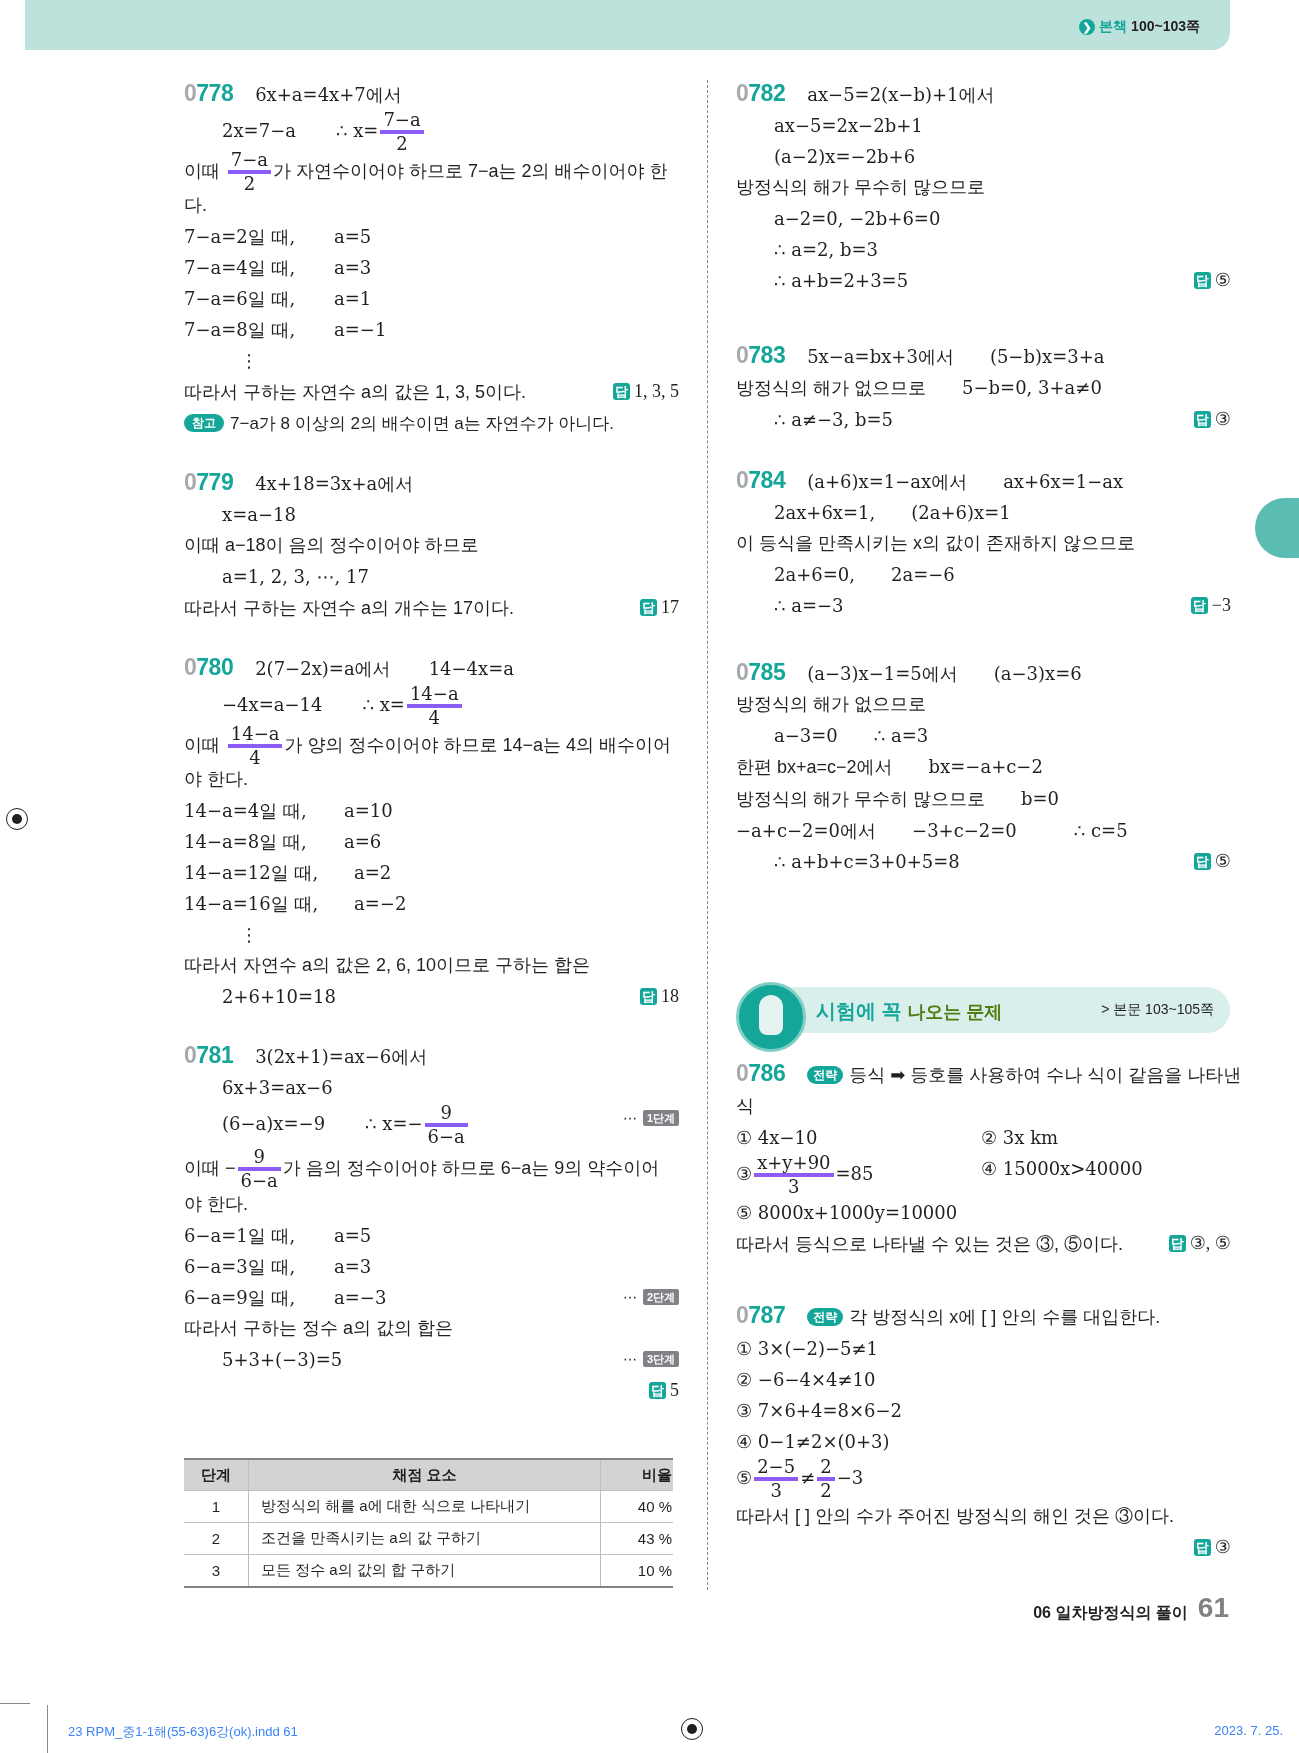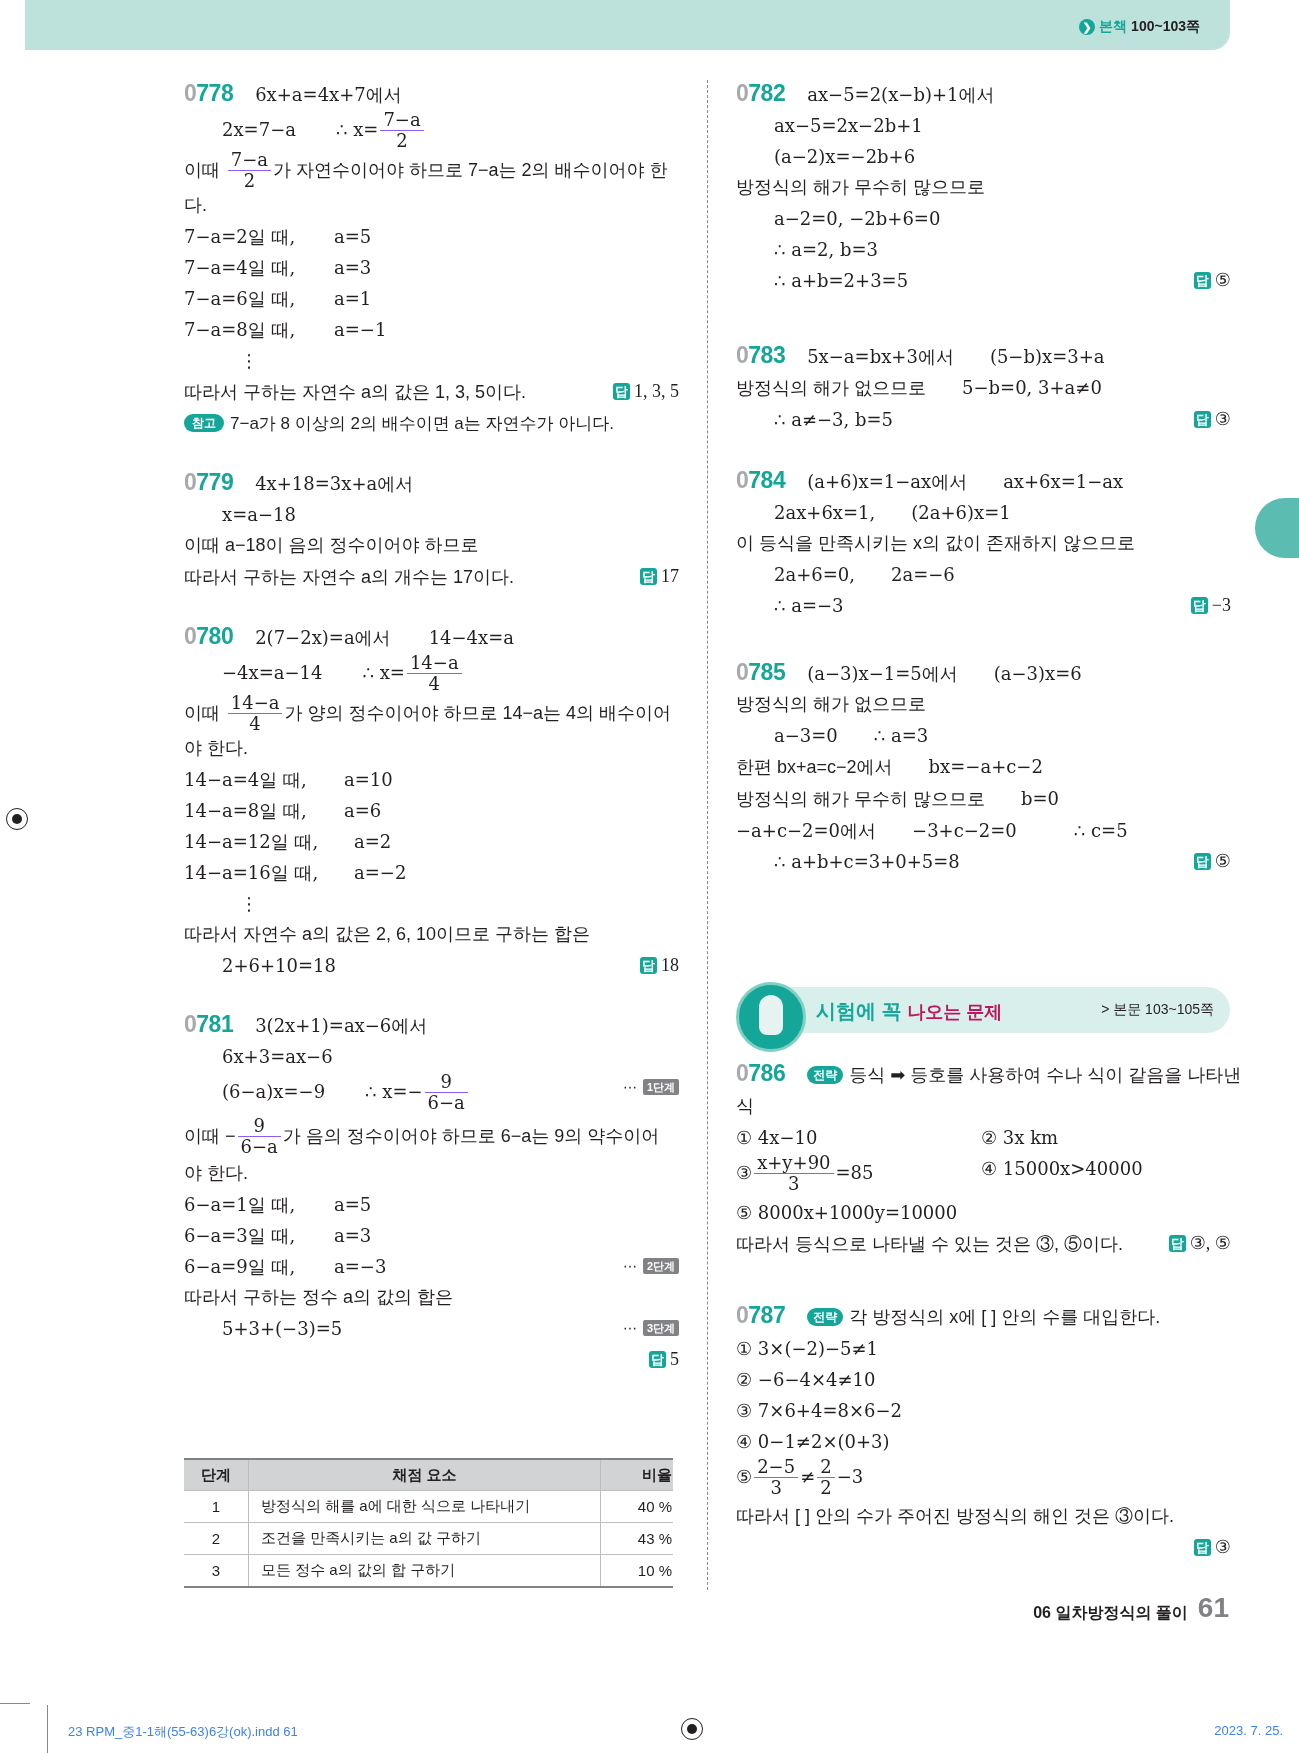--- a/index.html
+++ b/index.html
@@ -15,38 +15,38 @@
   .prob{position:relative;}
   .num{font-family:"Liberation Sans",sans-serif;font-weight:bold;font-size:23px;color:#15a69a;margin-right:22px;letter-spacing:-0.5px;}
   .num .z{color:#a7a9ac;}
   .ln{white-space:nowrap;}
   .ind{padding-left:38px;}
   .ind2{padding-left:56px;}
   .ans{position:absolute;right:0;font-family:"Liberation Serif",serif;}
   .ansbox{display:inline-block;background:#15a69a;color:#fff;font-family:"Liberation Sans",sans-serif;font-size:13px;font-weight:bold;width:17px;height:17px;line-height:17px;text-align:center;border-radius:3px;margin-right:4px;vertical-align:1px;}
   .frac{display:inline-block;vertical-align:middle;text-align:center;line-height:20px;margin:0 2px;}
   .frac span{display:block;padding:0 3px;}
-  .frac .n{border-bottom:1px solid #8b5cf6;}
+  .frac .n{border-bottom:4px solid #8b5cf6;}
   .tip{display:inline-block;background:#15a69a;color:#fff;font-family:"Liberation Sans",sans-serif;font-size:12px;font-weight:bold;padding:0 8px;border-radius:9px;line-height:18px;margin-right:6px;vertical-align:2px;}
   .step{position:absolute;right:0;font-size:14px;}
   .step .badge{display:inline-block;background:#808285;color:#fff;font-family:"Liberation Sans",sans-serif;font-size:11px;font-weight:bold;padding:0 4px;border-radius:2px;line-height:16px;margin-left:6px;vertical-align:1px;}
   table.score{position:absolute;left:184px;top:1458px;width:489px;border-collapse:collapse;font-family:"Liberation Sans",sans-serif;font-size:15px;}
   table.score th{background:#d1d3d4;border-top:2px solid #808285;font-weight:bold;height:28px;}
   table.score td{height:29px;border-top:1px solid #bcbec0;}
   table.score tr:last-child td{border-bottom:2px solid #808285;}
   table.score th, table.score td{border-left:1px solid #bcbec0;}
   table.score th:first-child, table.score td:first-child{border-left:none;text-align:center;width:62px;}
   table.score td:nth-child(2){padding-left:12px;}
   table.score td:nth-child(3), table.score th:nth-child(3){width:70px;text-align:right;}
   .banner{position:absolute;left:736px;top:982px;width:494px;height:52px;}
   .banner .bg{position:absolute;left:30px;top:5px;right:0;height:46px;background:#d9efeb;border-radius:0 23px 23px 0;}
   .banner .mascot{position:absolute;left:0;top:0;width:64px;height:64px;border-radius:50%;background:#15a69a;border:3px solid #7fcfc4;}
   .banner .mascot .body{position:absolute;left:20px;top:10px;width:24px;height:40px;background:#e6f3f1;border-radius:12px 12px 8px 8px;}
   .banner .title{position:absolute;left:80px;top:16px;font-family:"Liberation Sans",sans-serif;font-size:20px;font-weight:bold;color:#15a69a;}
-  .banner .title .dark{color:#be185d;font-size:18px;}
+  .banner .title .dark{color:#4d7c0f;font-size:18px;}
   .banner .ref{position:absolute;right:16px;top:19px;font-family:"Liberation Sans",sans-serif;font-size:14px;}
   .strat{display:inline-block;background:#15a69a;color:#fff;font-family:"Liberation Sans",sans-serif;font-size:12px;font-weight:bold;padding:0 6px;border-radius:9px;line-height:18px;margin-right:6px;vertical-align:2px;}
   .kor{font-family:"Liberation Sans",sans-serif;}
   .two{display:flex;}
   .two>div{width:245px;}
   .footer-title{position:absolute;right:70px;top:1592px;font-family:"Liberation Sans",sans-serif;font-size:16px;font-weight:bold;display:flex;align-items:flex-end;gap:10px;}
   .footer-title .pg{font-size:28px;color:#808285;}
   .side-tab{position:absolute;left:1255px;top:498px;width:60px;height:60px;border-radius:30px 0 0 30px;background:#5bbdb1;}
   .slug{position:absolute;top:1723px;font-family:"Liberation Sans",sans-serif;font-size:13px;color:#3b82f6;}
   .reg{position:absolute;width:20px;height:20px;border-radius:50%;border:1px solid #231f20;}
@@ -80,20 +80,21 @@
     <div class="ln"><span style="display:inline-block;width:150px">7−a=8일 때,</span><span>a=−1</span></div>
     <div class="ln ind2">⋮</div>
     <div class="ln" style="position:relative"><span class="kor">따라서 구하는 자연수 a의 값은 1, 3, 5이다.</span><span class="ans"><span class="ansbox">답</span><span>1, 3, 5</span></span></div>
     <div class="ln kor" style="font-size:17px"><span class="tip">참고</span><span>7−a가 8 이상의 2의 배수이면 a는 자연수가 아니다.</span></div>
   </div>
 
   <div class="prob" style="margin-top:28px">
     <div class="ln"><span class="num"><span class="z">0</span><span>779</span></span><span>4x+18=3x+a에서</span></div>
     <div class="ln ind">x=a−18</div>
     <div class="ln kor">이때 a−18이 음의 정수이어야 하므로</div>
+    <div class="ln ind">a=1, 2, 3, ⋯, 17</div>
     <div class="ln" style="position:relative"><span class="kor">따라서 구하는 자연수 a의 개수는 17이다.</span><span class="ans"><span class="ansbox">답</span><span>17</span></span></div>
   </div>
 
   <div class="prob" style="margin-top:28px">
     <div class="ln"><span class="num"><span class="z">0</span><span>780</span></span><span>2(7−2x)=a에서</span><span style="margin-left:38px">14−4x=a</span></div>
     <div class="ln ind" style="height:40px"><span>−4x=a−14</span><span style="margin-left:40px">∴ x=</span><span class="frac"><span class="n">14−a</span><span>4</span></span></div>
     <div class="ln" style="height:40px"><span class="kor">이때</span> <span class="frac"><span class="n">14−a</span><span>4</span></span><span class="kor">가 양의 정수이어야 하므로 14−a는 4의 배수이어</span></div>
     <div class="ln kor">야 한다.</div>
     <div class="ln"><span style="display:inline-block;width:160px">14−a=4일 때,</span><span>a=10</span></div>
     <div class="ln"><span style="display:inline-block;width:160px">14−a=8일 때,</span><span>a=6</span></div>

